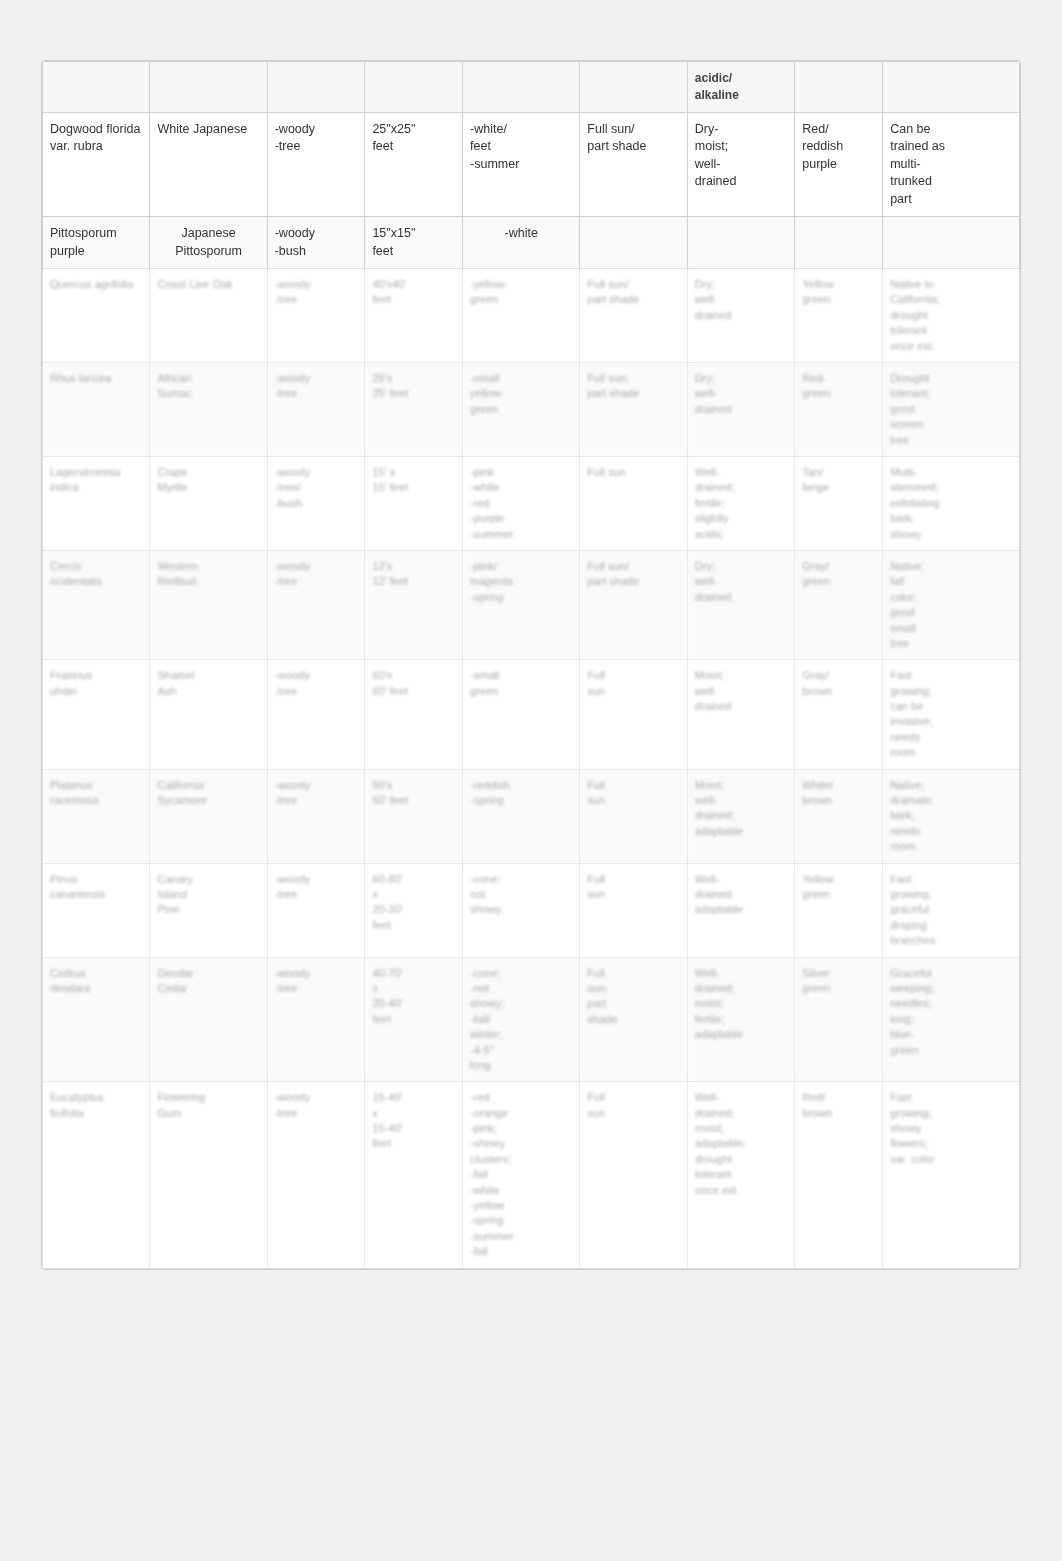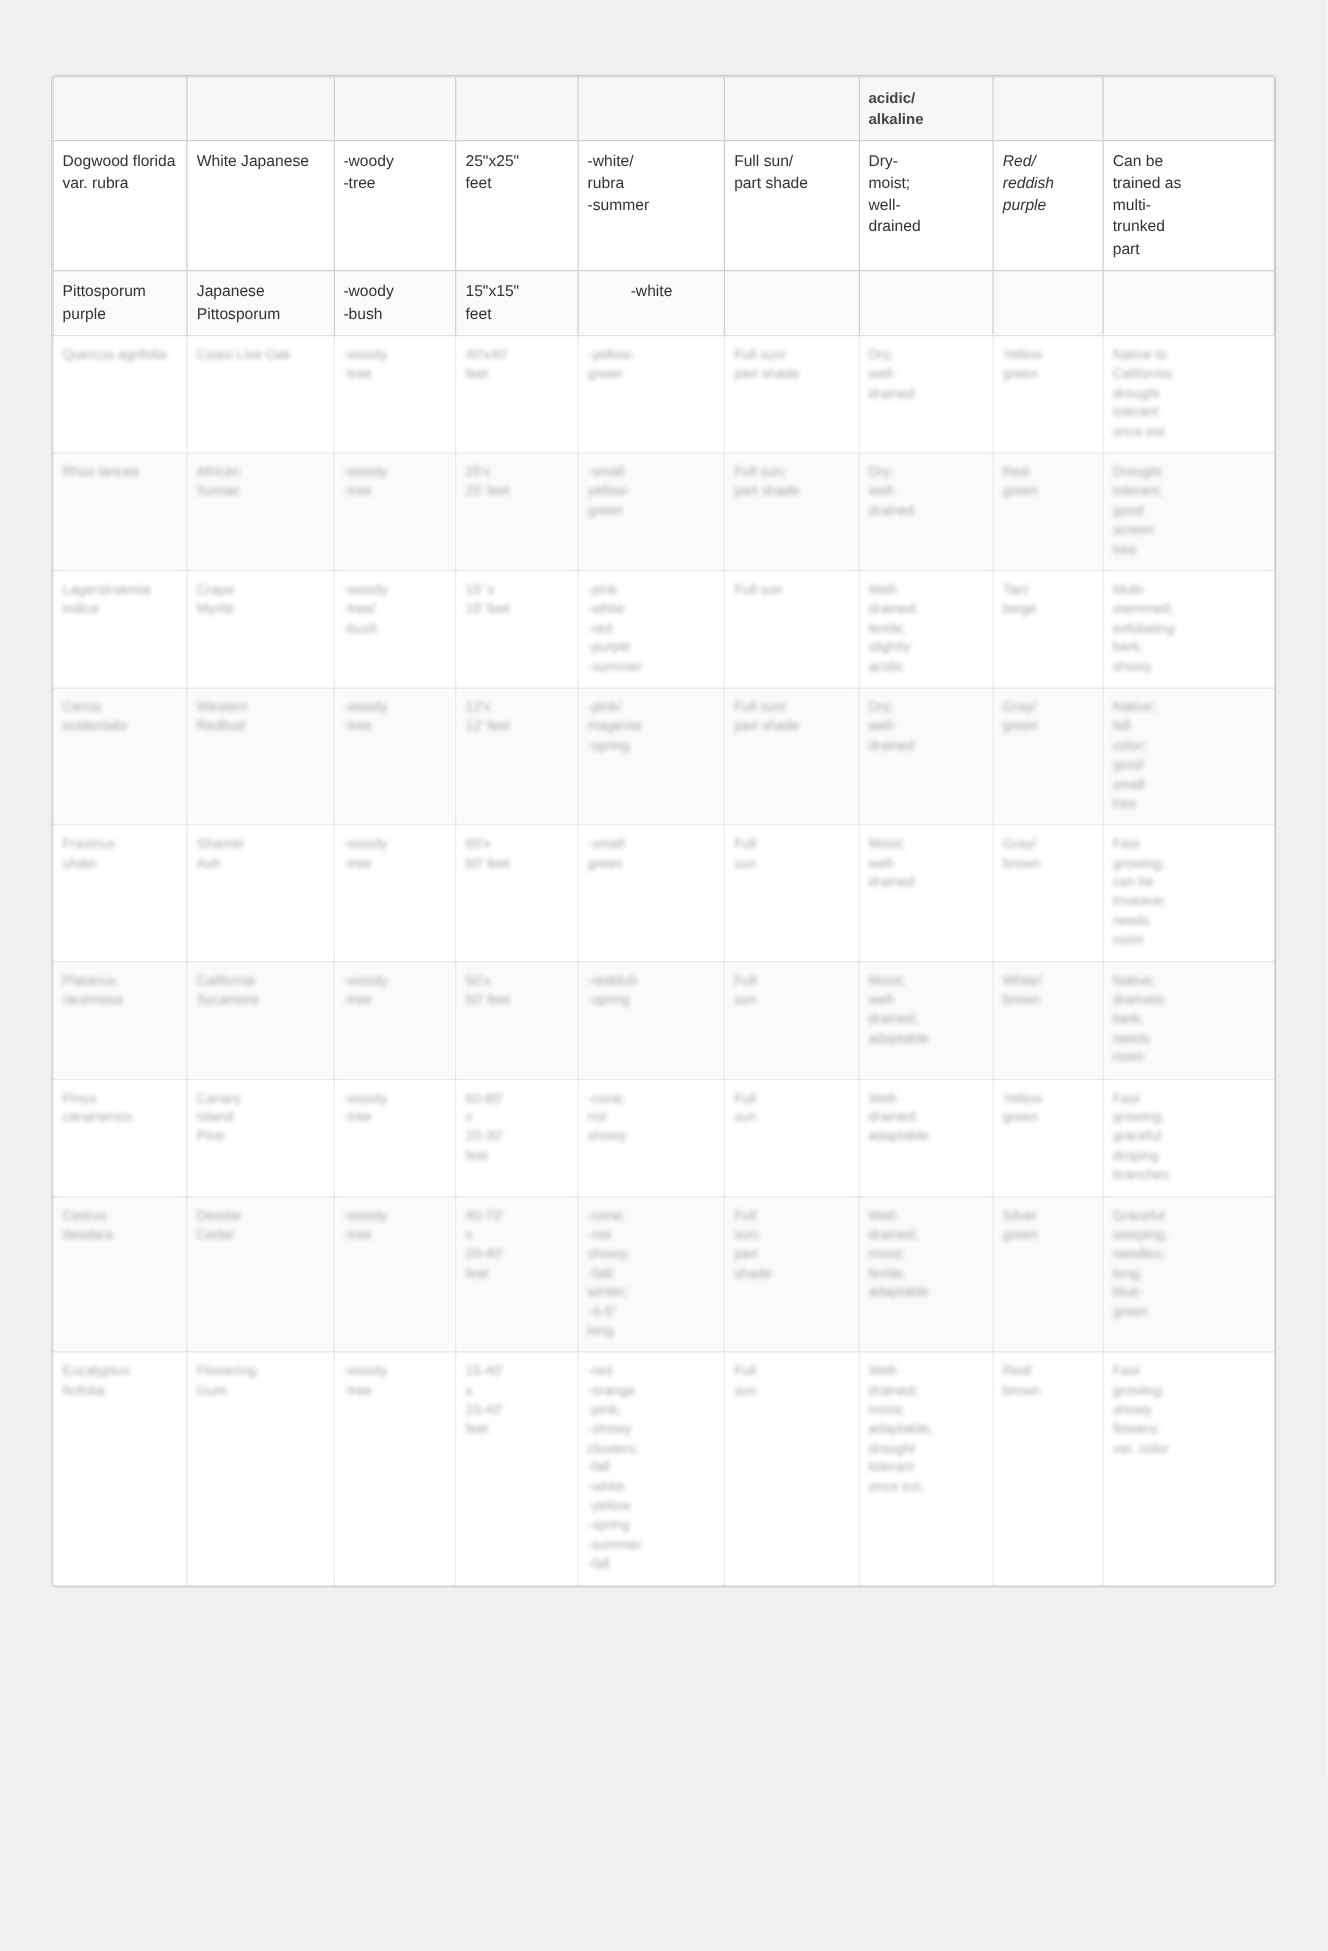--- a/index.html
+++ b/index.html
@@ -89,40 +89,40 @@
     </thead>
     <tbody id="table-body">
     <tr>
           <td style="white-space: pre-line;">Dogwood florida var. rubra</td>
           <td style="white-space: pre-line;">White Japanese</td>
           <td style="white-space: pre-line;">-woody
 -tree</td>
           <td style="white-space: pre-line;">25"x25"
 feet</td>
           <td style="white-space: pre-line;">-white/
-rubra
+feet
 -summer</td>
           <td style="white-space: pre-line;">Full sun/
 part shade</td>
           <td style="white-space: pre-line;">Dry-
 moist;
 well-
 drained</td>
-          <td style="white-space: pre-line; font-style: italic;">Red/
+          <td style="white-space: pre-line;">Red/
 reddish
 purple</td>
           <td style="white-space: pre-line;">Can be
 trained as
 multi-
 trunked
 part</td>
         </tr>
         <tr>
           <td style="white-space: pre-line;">Pittosporum purple</td>
-          <td style="white-space: pre-line;">Japanese
+          <td style="white-space: pre-line; text-align: center;">Japanese
 Pittosporum</td>
           <td style="white-space: pre-line;">-woody
 -bush</td>
           <td style="white-space: pre-line;">15"x15"
 feet</td>
           <td style="white-space: pre-line; text-align: center;">-white</td>
           <td style="white-space: pre-line;"></td>
           <td style="white-space: pre-line;"></td>
           <td style="white-space: pre-line;"></td>
           <td style="white-space: pre-line;"></td>

